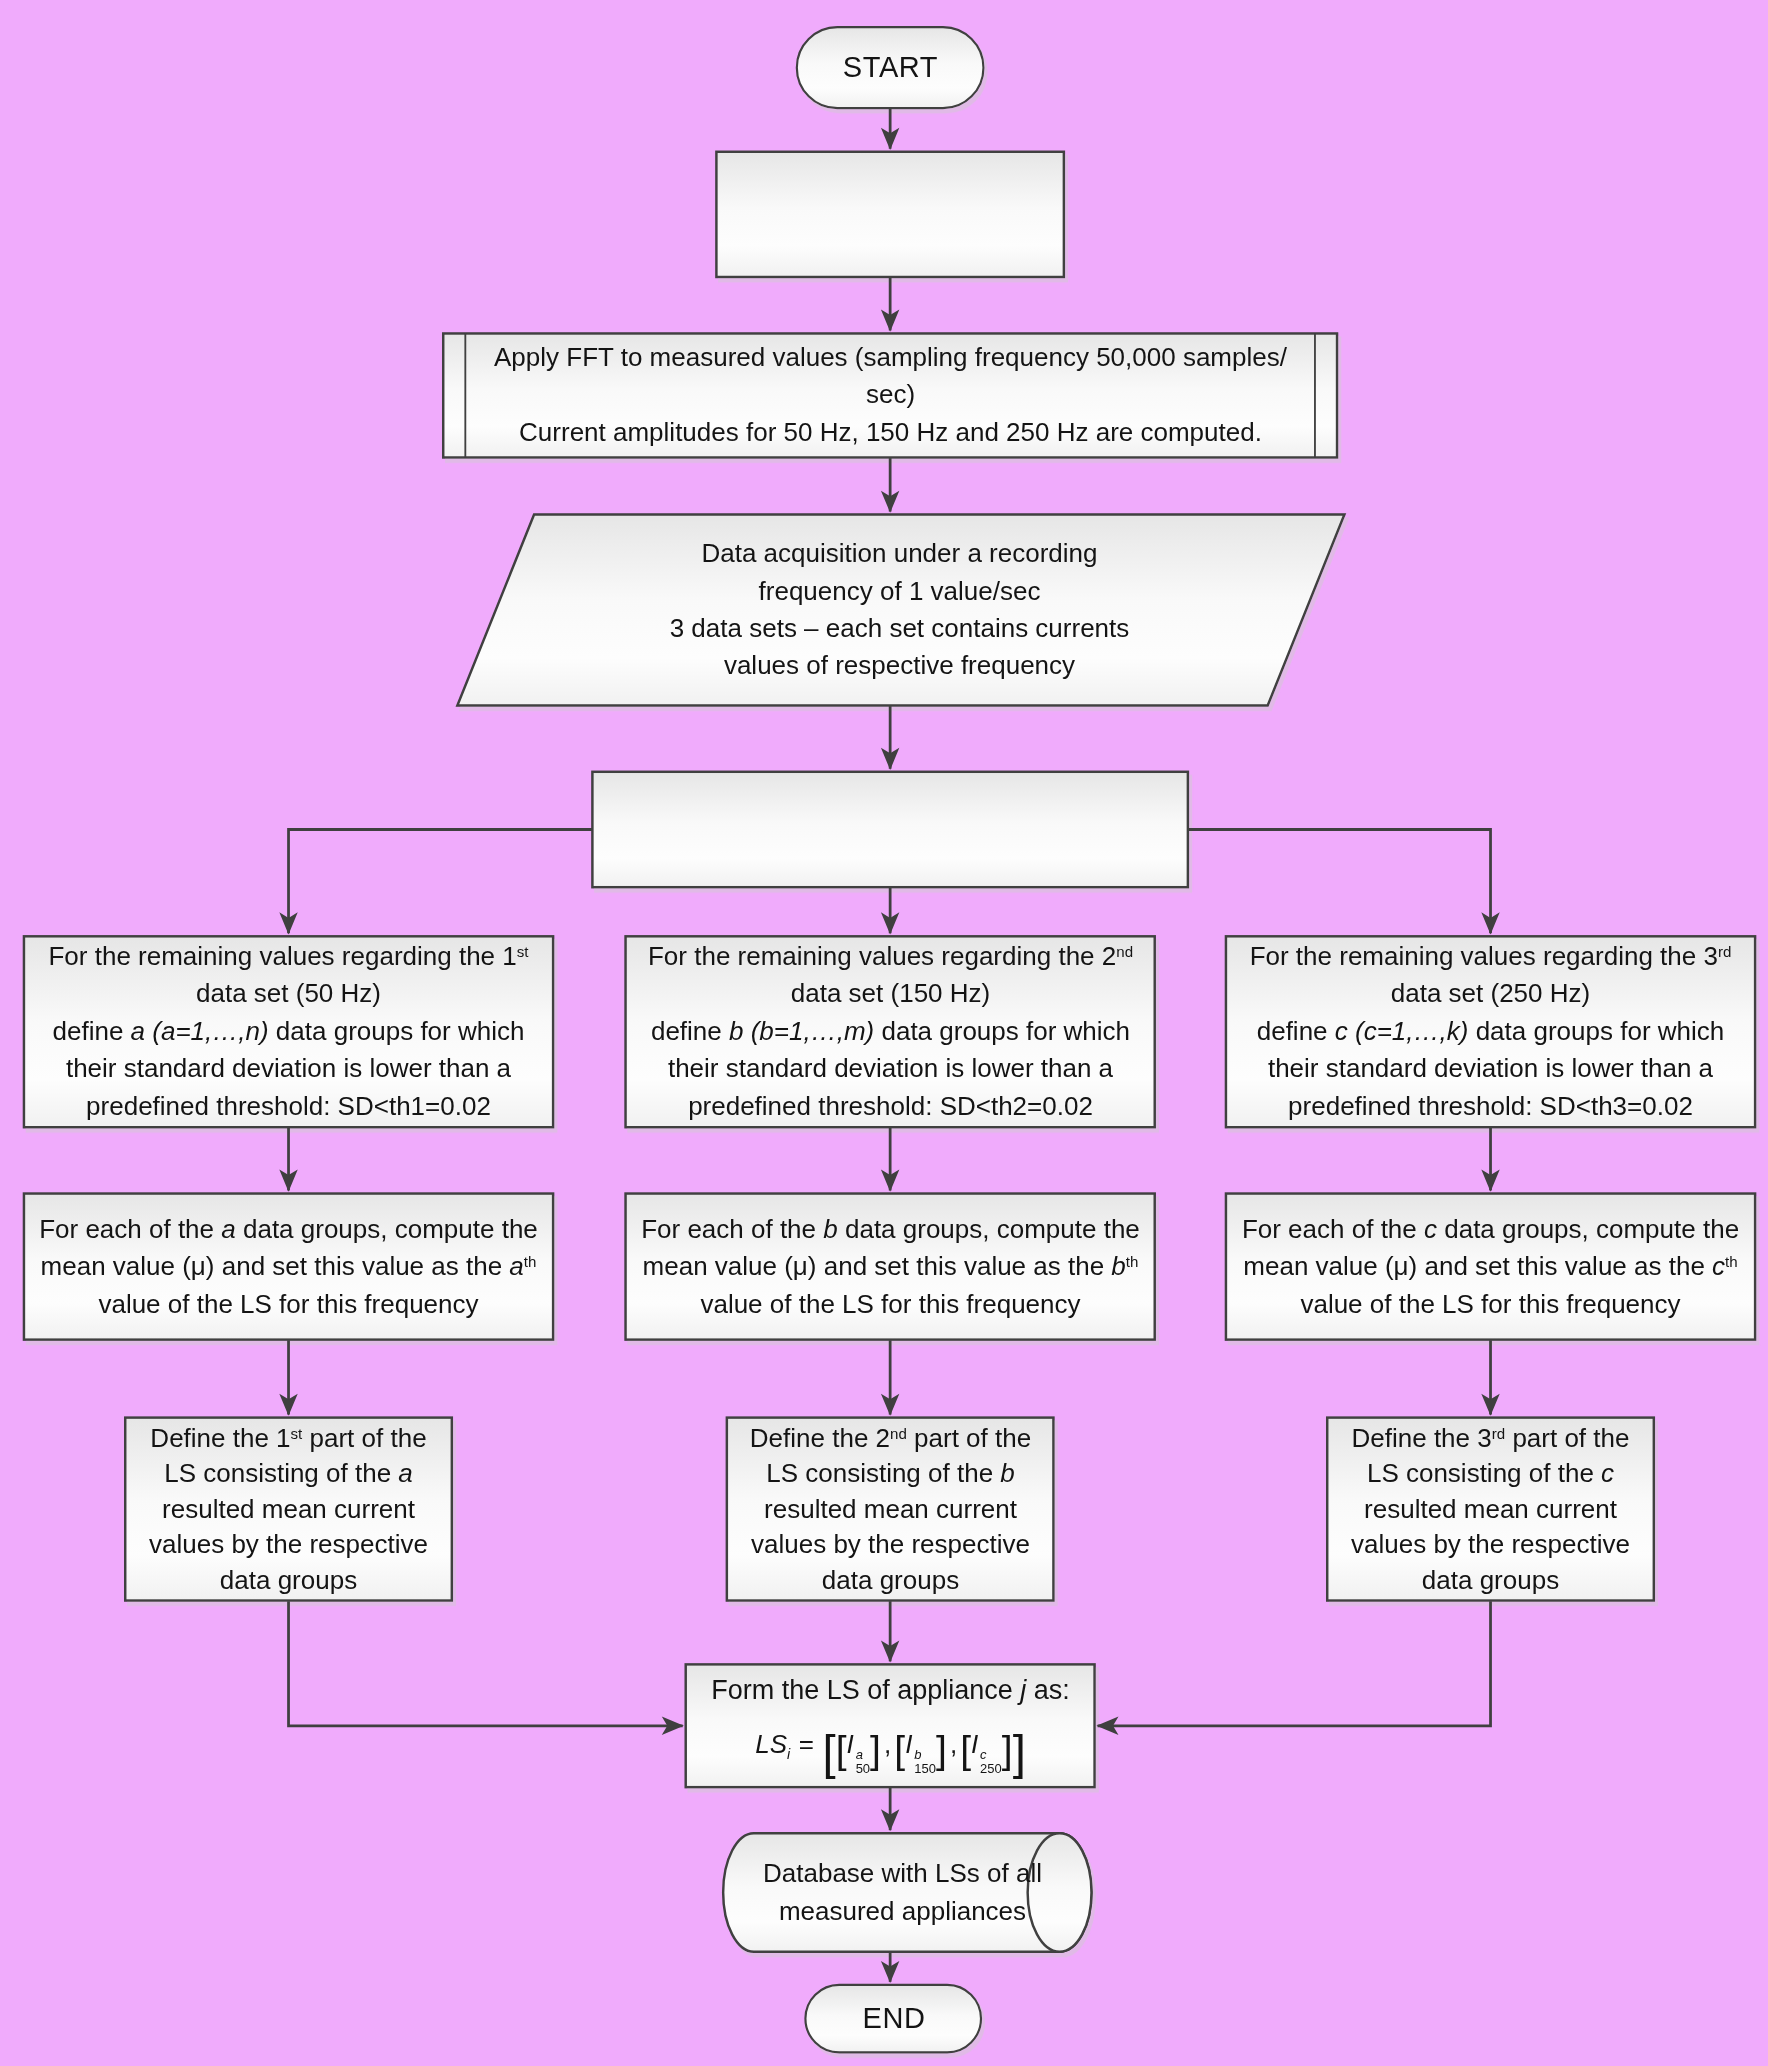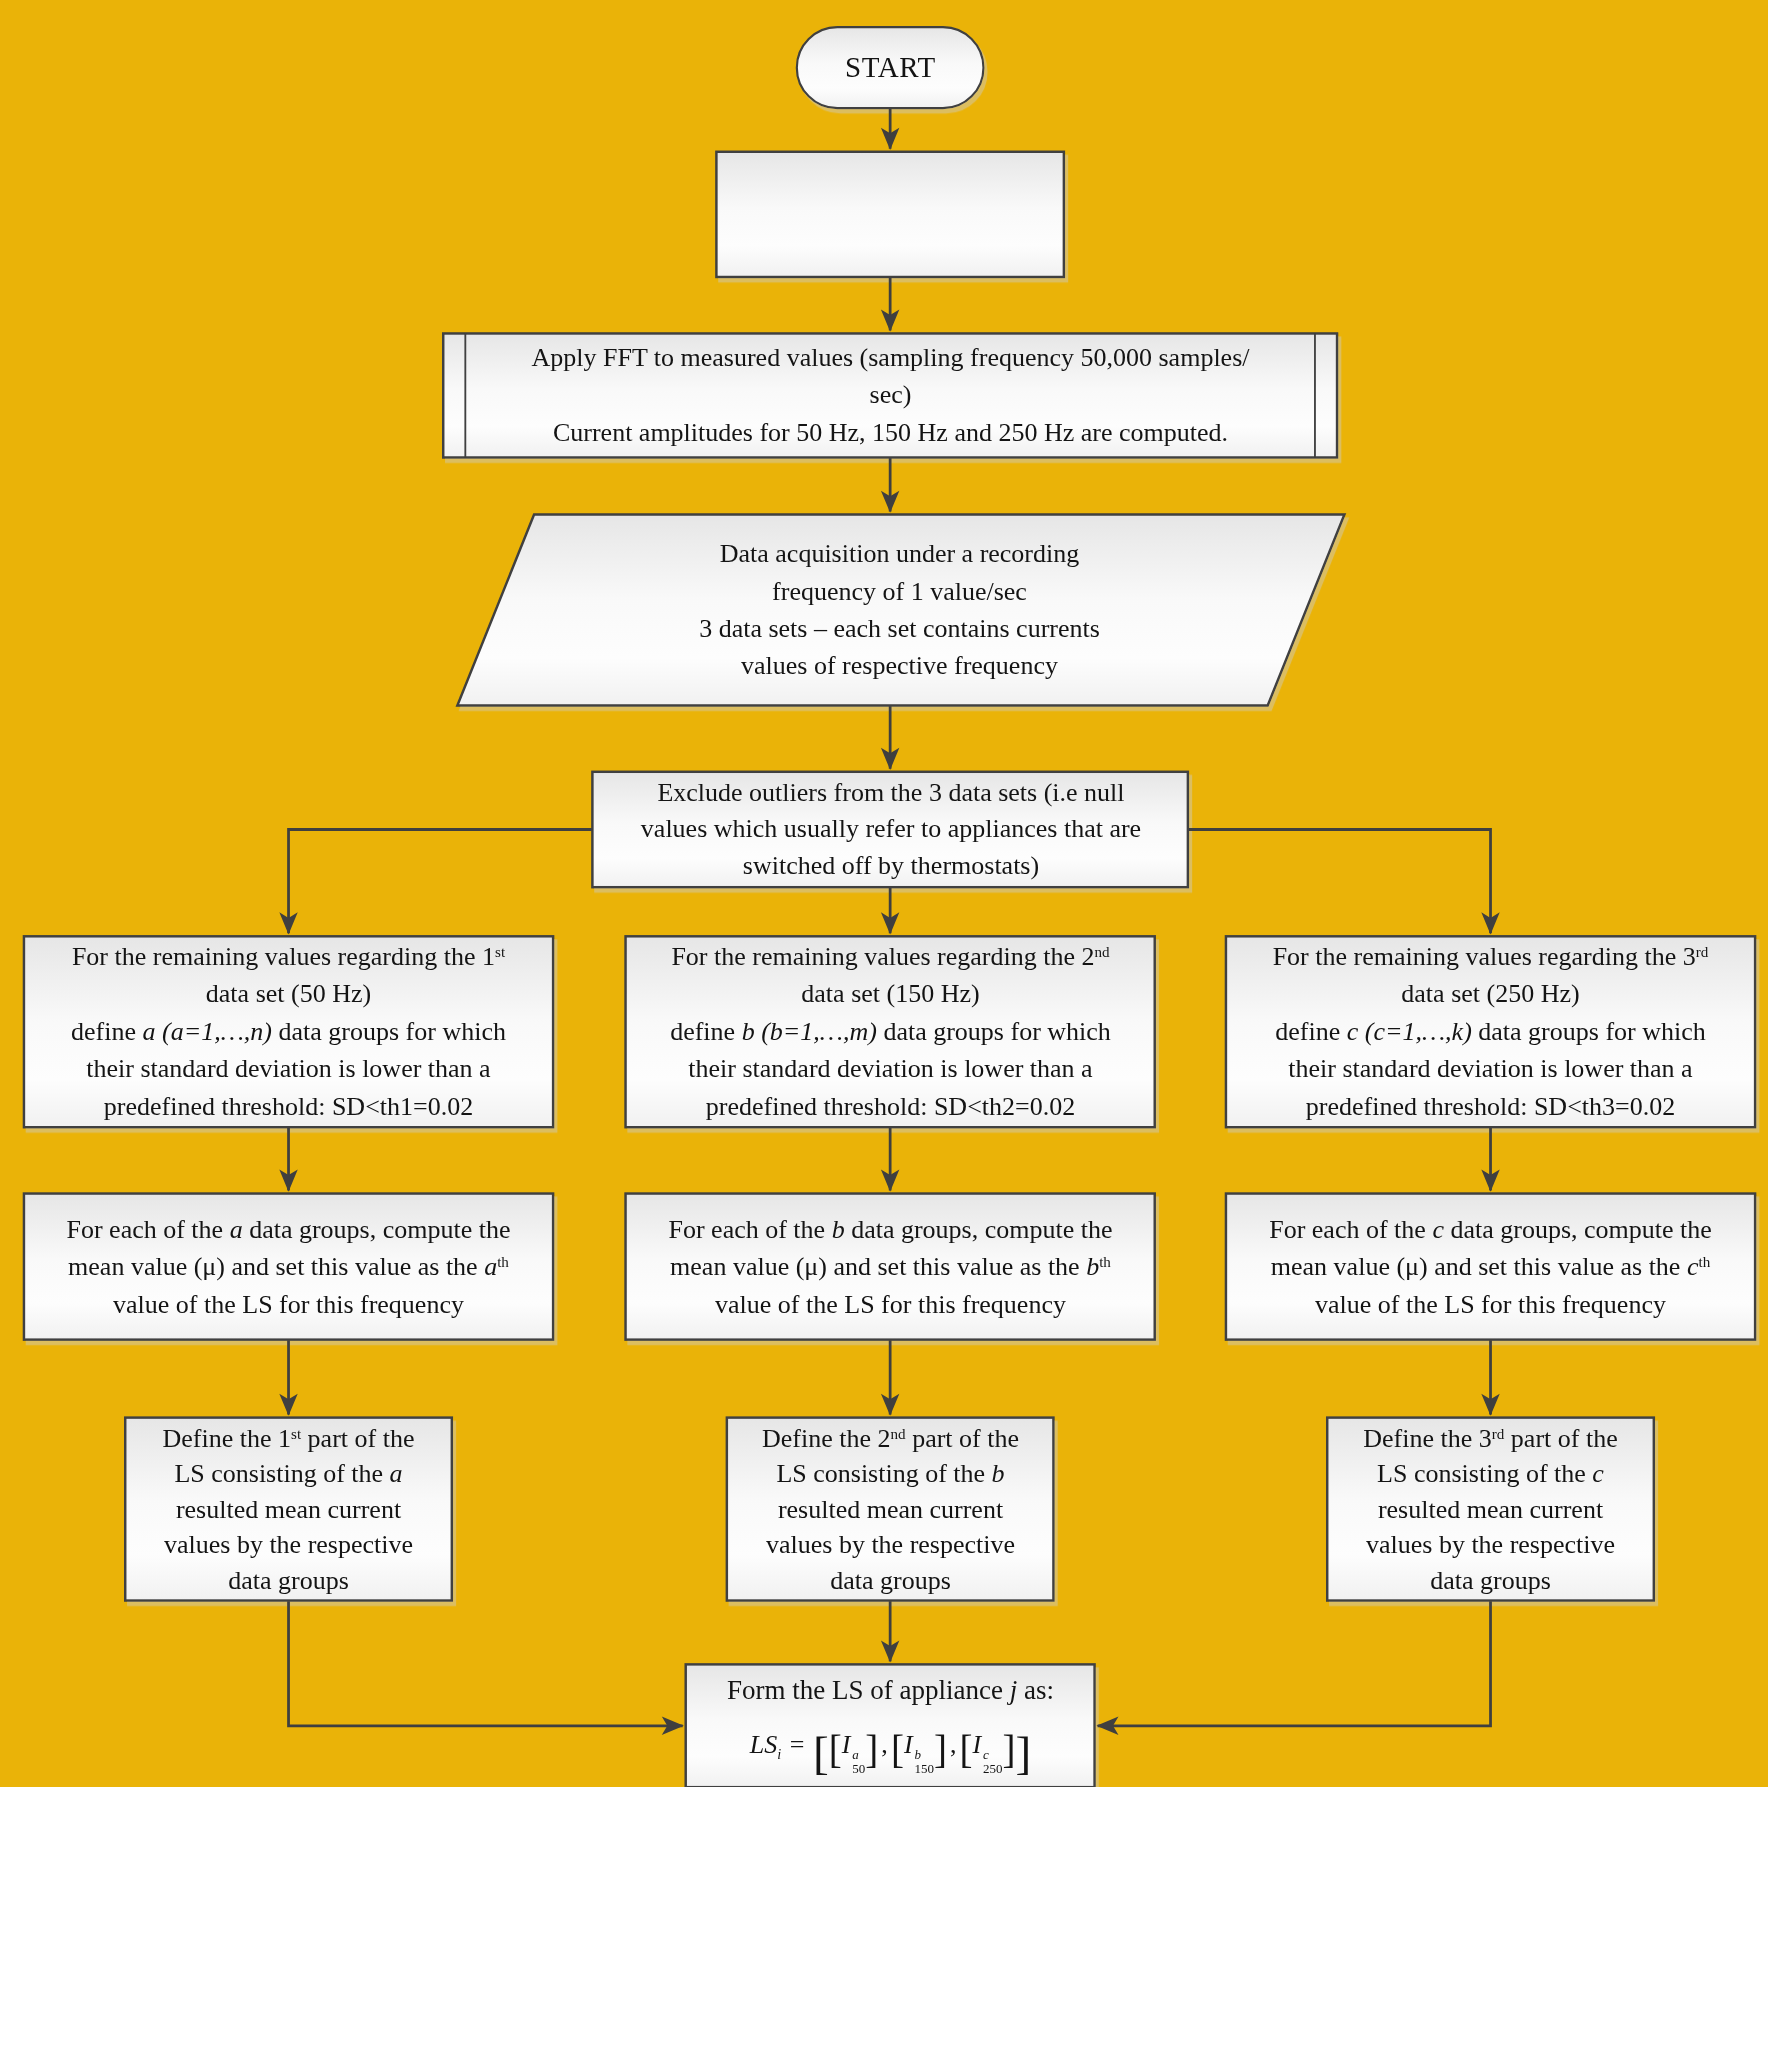--- a/index.html
+++ b/index.html
@@ -1,18 +1,18 @@
 <!DOCTYPE html>
 <html style="font-size:9.8px"><head>
 <meta charset="utf-8">
 <style>
   html,body{margin:0;padding:0;background:#ffffff;}
   #canvas{
-    position:relative;width:1768px;height:1787px;background:#eab308;overflow:hidden;
-    font-family:Liberation Serif, serif;color:#141414;
+    position:relative;width:1768px;height:2066px;background:#f0abfc;overflow:hidden;
+    font-family:Liberation Sans, sans-serif;color:#141414;
   }
   #shapes{position:absolute;left:0;top:0;z-index:0;}
   .node{
     position:absolute;z-index:1;display:flex;align-items:center;justify-content:center;
     text-align:center;font-size:26px;line-height:1.44;
   }
   .pre{white-space:pre-line;border-radius:17px;}
   .iv{font-style:italic;}
   .sup{font-size:0.58em;vertical-align:0.55em;line-height:0;}
   .terminal{font-size:29px;letter-spacing:0.6px;}
@@ -111,25 +111,20 @@
 Current amplitudes for 50 Hz, 150 Hz and 250 Hz are computed.</span>
   </div>
 
   <div class="node pre" style="left:528px;top:521px;width:743px;height:178px">
     <span>Data acquisition under a recording
 frequency of 1 value/sec
 3 data sets – each set contains currents
 values of respective frequency</span>
   </div>
 
-  <div class="node pre" style="left:593px;top:772px;width:596px;height:115px;line-height:1.4">
-    <span>Exclude outliers from the 3 data sets (i.e null
-values which usually refer to appliances that are
-switched off by thermostats)</span>
-  </div>
 
   <div class="node" style="left:24px;top:936px;width:529px;height:191px">
     <div>
       <span>For the remaining values regarding the 1</span><span class="sup">st</span><br>
       <span>data set (50 Hz)</span><br>
       <span>define </span><span class="iv">a (a=1,…,n)</span><span> data groups for which</span><br>
       <span>their standard deviation is lower than a</span><br>
       <span>predefined threshold: SD&lt;th1=0.02</span>
     </div>
   </div>

